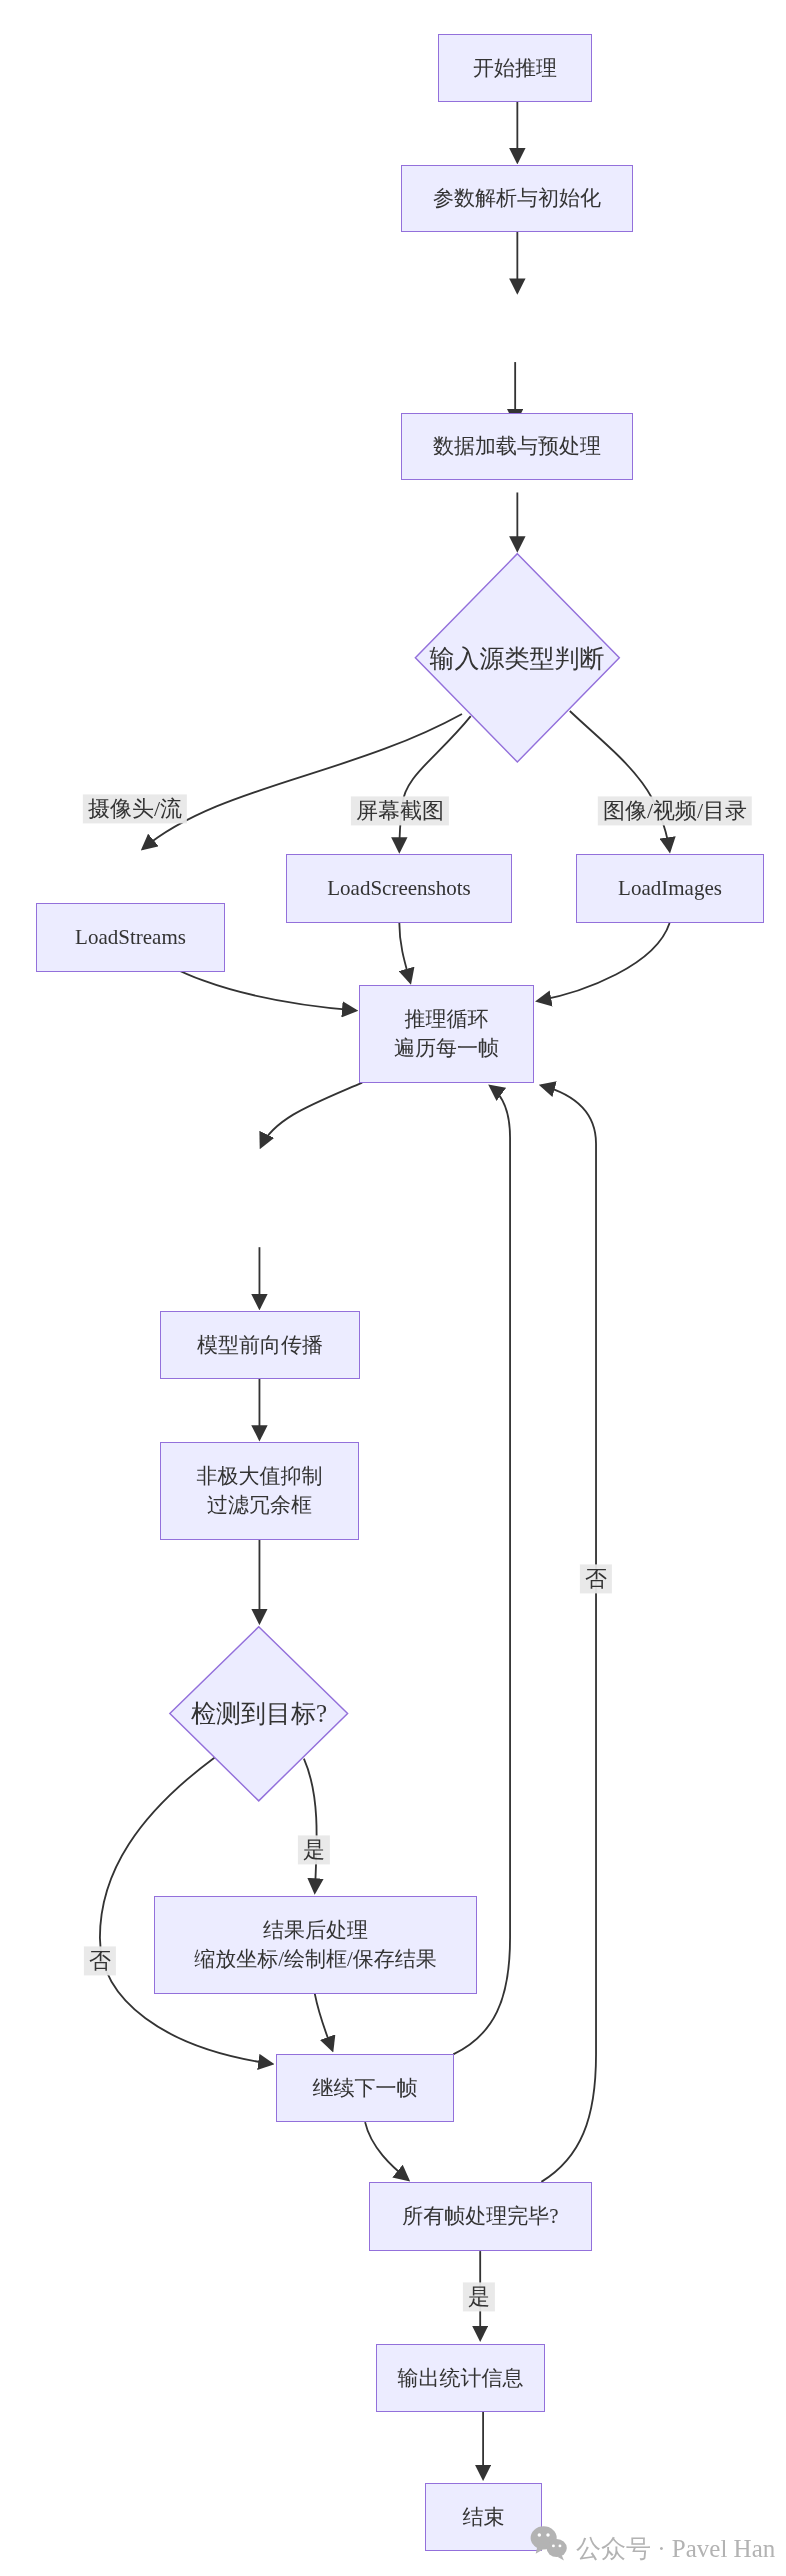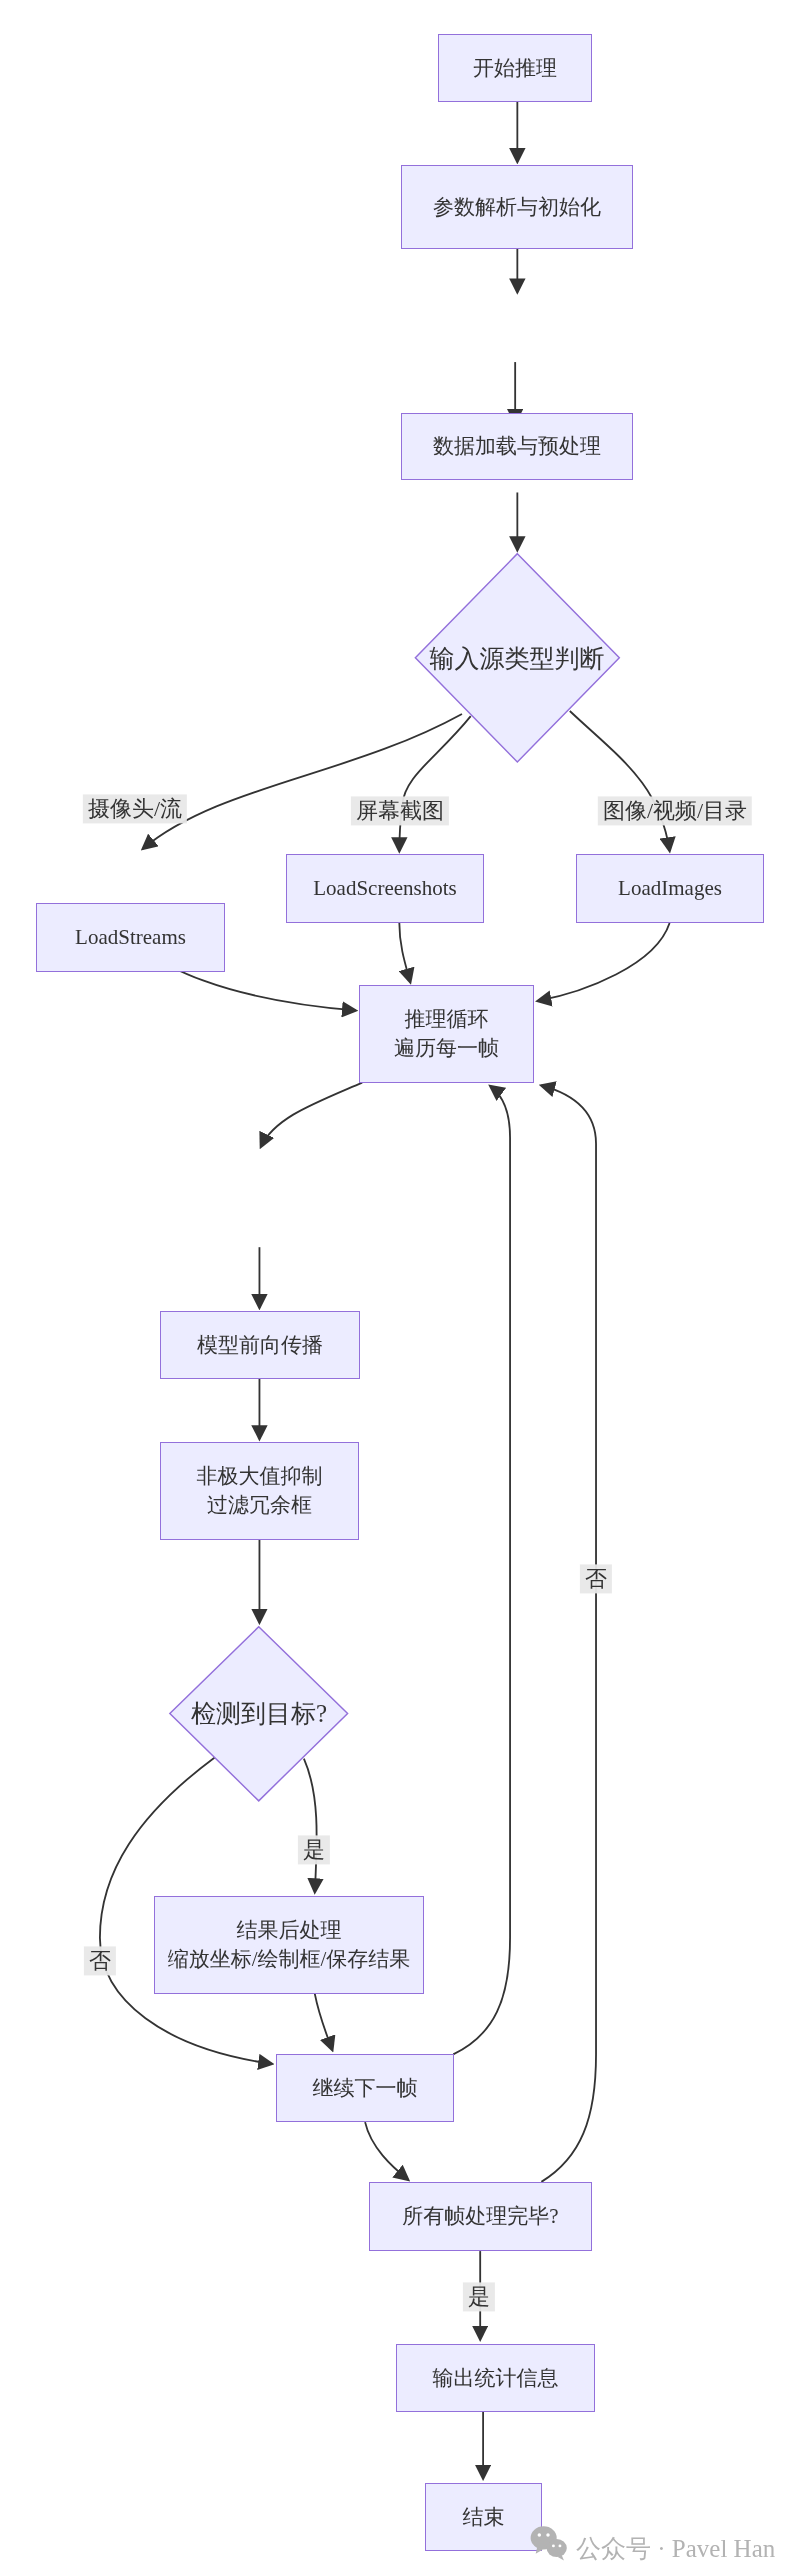--- a/index.html
+++ b/index.html
@@ -64,36 +64,36 @@
     <path d="M 663 3310 L 663 3402" fill="none" stroke="#333333" stroke-width="2.5" marker-end="url(#arrow)"></path>
 
     <polygon points="710,760 850,903 710,1046 570,903" fill="#ECECFF" stroke="#9370DB" stroke-width="2"></polygon>
     <polygon points="355,2233 477,2352 355,2472 233,2352" fill="#ECECFF" stroke="#9370DB" stroke-width="2"></polygon>
   </svg>
 
   <div class="node" style="left:438px;top:34px;width:154px;height:68px">
     <span>开始推理</span>
   </div>
 
-  <div class="node" style="left:401px;top:165px;width:232px;height:84px">
+  <div class="node" style="left:401px;top:165px;width:232px;height:67px">
     <span>参数解析与初始化</span>
   </div>
 
 
   <div class="node" style="left:401px;top:413px;width:232px;height:67px">
     <span>数据加载与预处理</span>
   </div>
 
   <div class="diamond-label" style="left:517px;top:658px">输入源类型判断</div>
 
   <div class="node" style="left:36px;top:903px;width:189px;height:69px">
     <span>LoadStreams</span>
   </div>
 
-  <div class="node" style="left:286px;top:854px;width:198px;height:69px">
+  <div class="node" style="left:286px;top:854px;width:226px;height:69px">
     <span>LoadScreenshots</span>
   </div>
 
   <div class="node" style="left:576px;top:854px;width:188px;height:69px">
     <span>LoadImages</span>
   </div>
 
   <div class="node" style="left:359px;top:985px;width:175px;height:98px">
     <span>推理循环</span>
     <span>遍历每一帧</span>
@@ -104,34 +104,34 @@
     <span>模型前向传播</span>
   </div>
 
   <div class="node" style="left:160px;top:1442px;width:199px;height:98px">
     <span>非极大值抑制</span>
     <span>过滤冗余框</span>
   </div>
 
   <div class="diamond-label" style="left:259px;top:1713px">检测到目标?</div>
 
-  <div class="node" style="left:154px;top:1896px;width:270px;height:98px">
+  <div class="node" style="left:154px;top:1896px;width:323px;height:98px">
     <span>结果后处理</span>
     <span>缩放坐标/绘制框/保存结果</span>
   </div>
 
   <div class="node" style="left:276px;top:2054px;width:178px;height:68px">
     <span>继续下一帧</span>
   </div>
 
   <div class="node" style="left:369px;top:2182px;width:223px;height:69px">
     <span>所有帧处理完毕?</span>
   </div>
 
-  <div class="node" style="left:396px;top:2344px;width:199px;height:68px">
+  <div class="node" style="left:376px;top:2344px;width:169px;height:68px">
     <span>输出统计信息</span>
   </div>
 
   <div class="node" style="left:425px;top:2483px;width:117px;height:68px">
     <span>结束</span>
   </div>
 
   <div class="edge-label" style="left:135px;top:809px">摄像头/流</div>
   <div class="edge-label" style="left:400px;top:811px">屏幕截图</div>
   <div class="edge-label" style="left:675px;top:811px">图像/视频/目录</div>

